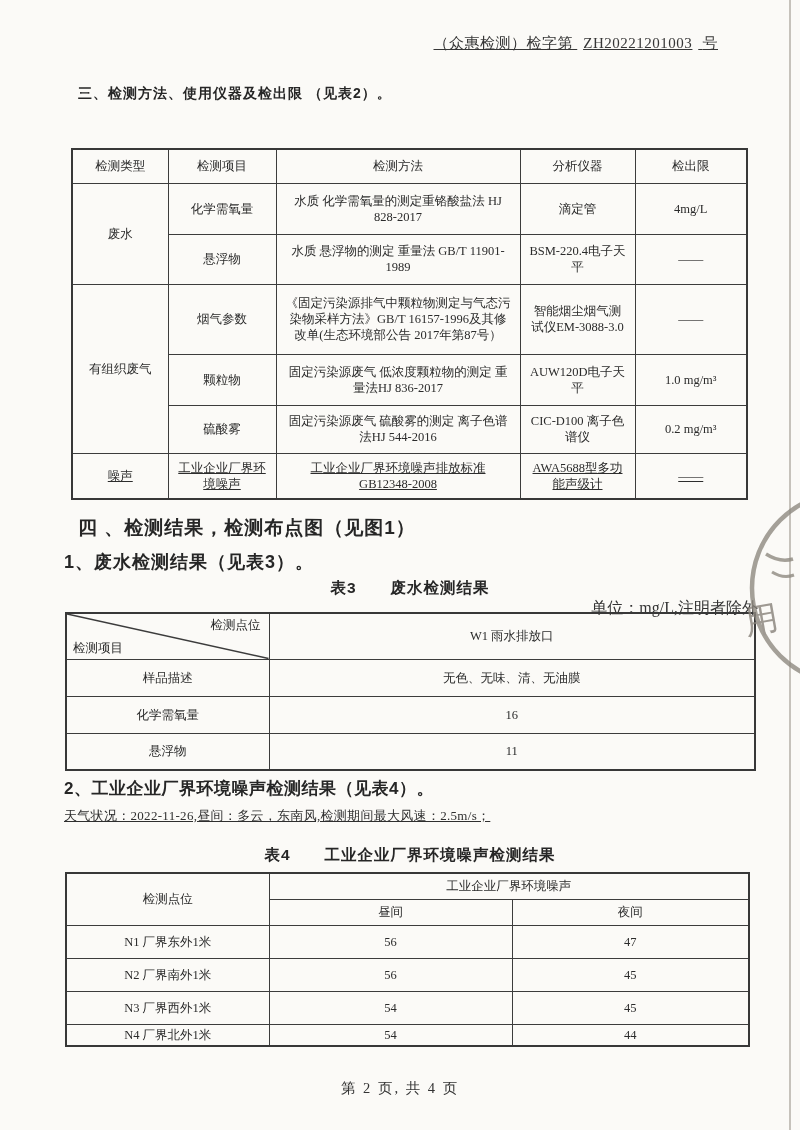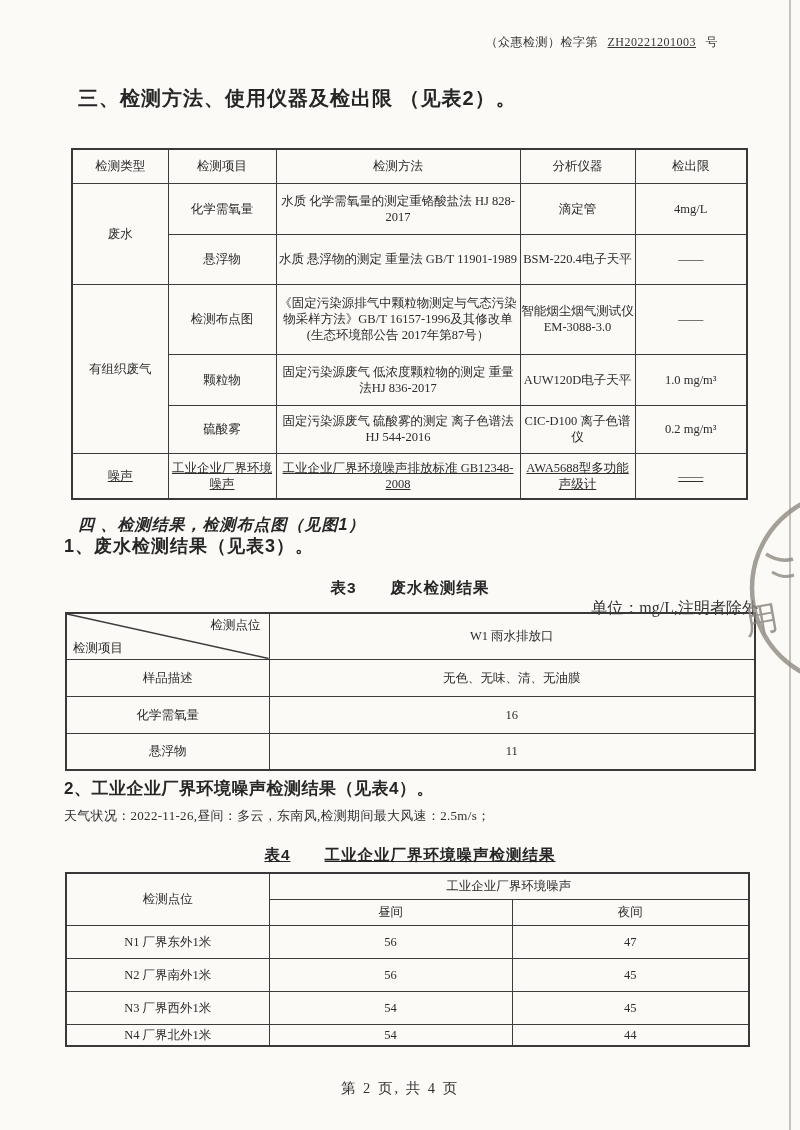--- a/index.html
+++ b/index.html
@@ -11,50 +11,50 @@
   .page {
     position:relative; width:800px; height:1130px;
     background:#fbfaf7; overflow:hidden; color:#2d2d2d;
   }
   
   .scan-edge-line { position:absolute; left:789px; top:0; width:2px; height:1130px; background:#c6c2bb; }
   .stamp-wrap { position:absolute; left:728px; top:502px; width:72px; height:172px; opacity:.8; }
 
   .doc-number-line {
     position:absolute; top:34px; right:82px;
-    font-size:12px; letter-spacing:.5px; color:#363636; white-space:nowrap;
+    font-size:15px; letter-spacing:.5px; color:#363636; white-space:nowrap;text-decoration:underline;
   }
   .doc-number-line .code { text-decoration:underline; margin:0 6px; }
 
   .heading-sans { font-family:"Liberation Sans","DejaVu Sans",sans-serif; font-weight:700; color:#262626; }
 
-  .sec3-heading { position:absolute; top:85px; left:78px; font-size:20px; letter-spacing:1px; }
-  .sec4-heading { position:absolute; top:515px; left:78px; font-size:16px; letter-spacing:1px;font-style:italic; }
-  .sub1-heading { position:absolute; top:534px; left:64px; font-size:18px; letter-spacing:1px; }
+  .sec3-heading { position:absolute; top:85px; left:78px; font-size:14px; letter-spacing:1px; }
+  .sec4-heading { position:absolute; top:515px; left:78px; font-size:19px; letter-spacing:1px; }
+  .sub1-heading { position:absolute; top:550px; left:64px; font-size:18px; letter-spacing:1px; }
   .sub2-heading { position:absolute; top:777px; left:64px; font-size:17px; letter-spacing:.5px; }
 
   .tbl-caption {
     position:absolute; left:65px; width:690px; text-align:center;
     font-size:15.5px; letter-spacing:1px;
   }
   .tbl-caption .cap-no { margin-right:2.2em; }
   .t2-cap { top:119px; }
   .t3-cap { top:578px; }
-  .t4-cap { top:845px;text-decoration:underline; }
+  .t4-cap { top:845px; }
 
   .unit-note { position:absolute; top:598px; right:42px; font-size:16px; color:#333;text-align:right; }
 
   .weather { position:absolute; font-size:13px; color:#2f2f2f; letter-spacing:.3px; }
-  .weather-1 { top:807px; left:64px; }
+  .weather-1 { top:807px; left:64px;text-decoration:underline; }
   .weather-2 { top:825px; left:216px; }
 
   table { border-collapse:collapse; table-layout:fixed; background:transparent; }
   td {
     border:1.6px solid #3c3c3c; text-align:center; vertical-align:middle;
-    font-size:12.5px; line-height:1.28; padding:2px 0; color:#2b2b2b;
+    font-size:12.5px; line-height:1.28; padding:2px 8px; color:#2b2b2b;
     overflow:hidden;
   }
   .tbl2 { position:absolute; top:148px; left:71px; width:675px; border:2px solid #383838; }
   .tbl3 { position:absolute; top:612px; left:65px; width:689px; border:2px solid #383838; }
   .tbl4 { position:absolute; top:872px; left:65px; width:683px; border:2px solid #383838; }
 
   
   .diag-cell { position:relative; padding:0; }
   .diag-cell svg { position:absolute; inset:0; width:100%; height:100%; }
   .diag-top { position:absolute; top:3px; right:8px; font-size:12.5px; }
@@ -102,21 +102,21 @@
       <td>4mg/L</td>
     </tr>
     <tr style="height:50px;">
       <td>悬浮物</td>
       <td>水质  悬浮物的测定  重量法 GB/T 11901-1989</td>
       <td>BSM-220.4电子天平</td>
       <td>——</td>
     </tr>
     <tr style="height:70px;">
       <td rowspan="3">有组织废气</td>
-      <td>检测布点图</td>
+      <td>烟气参数</td>
       <td>《固定污染源排气中颗粒物测定与气态污染物采样方法》GB/T 16157-1996及其修改单(生态环境部公告 2017年第87号）</td>
       <td>智能烟尘烟气测试仪EM-3088-3.0</td>
       <td>——</td>
     </tr>
     <tr style="height:51px;">
       <td>颗粒物</td>
       <td>固定污染源废气 低浓度颗粒物的测定 重量法HJ 836-2017</td>
       <td>AUW120D电子天平</td>
       <td>1.0 mg/m³</td>
     </tr>

